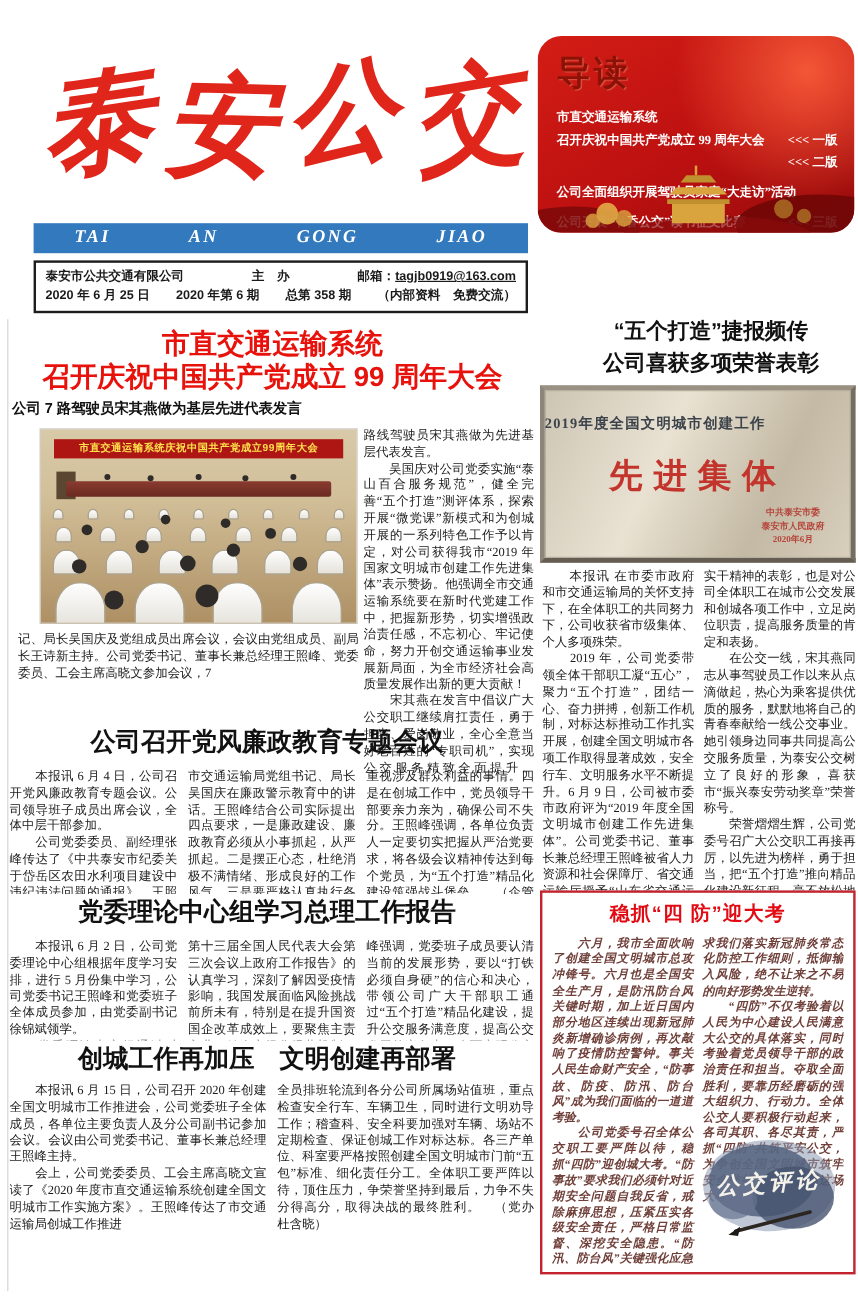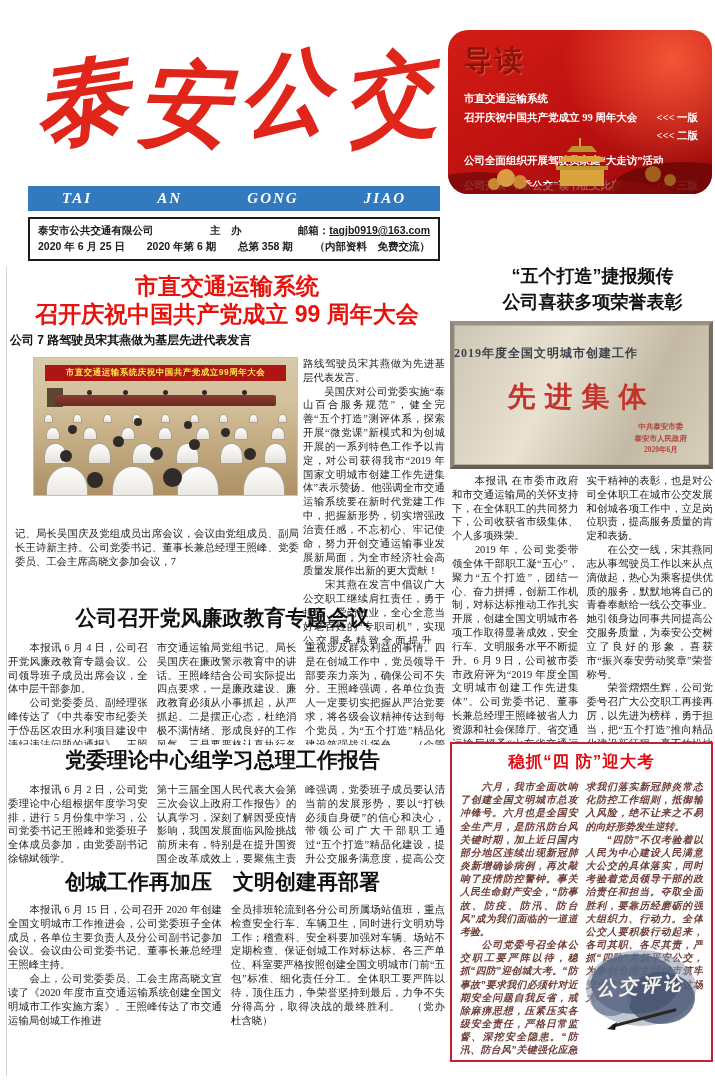--- a/index.html
+++ b/index.html
@@ -42,21 +42,21 @@
   .hl-red { color:#e8120c; font-family:"Liberation Sans",sans-serif; font-weight:bold;
     text-align:center; }
   .hl-black { color:#111; font-family:"Liberation Sans",sans-serif; font-weight:bold;
     text-align:center; }
   #main-headline { left:10px; top:272px; width:434px; }
   #main-headline .l1, #main-headline .l2 { font-size:23px; line-height:1.22; }
   #main-headline .sub { font-size:12px; color:#111; font-family:"Liberation Sans",sans-serif;
     font-weight:bold; margin-top:4px; }
 
   
-  #photo { left:33px; top:357px; width:265px; height:139px; overflow:hidden;
+  #photo { left:33px; top:357px; width:265px; height:163px; overflow:hidden;
     background:linear-gradient(#d8c9a8 0%, #d2c09a 34%, #c7b088 55%, #b2placeholder 100%);
     background:linear-gradient(#d8c9a8 0%, #d2c09a 34%, #c7b088 55%, #ae9064 100%);
     border:1px solid #c9c2b2; }
   .photo-banner { position:absolute; left:4%; top:5%; width:92%; background:#ad1612;
     color:#ffe14d; font-size:8.5px; font-weight:bold; text-align:center;
     padding:2px 0; letter-spacing:0.5px; font-family:"Liberation Sans",sans-serif; }
   .stage-table { position:absolute; left:8%; top:27%; width:84%; height:8%;
     background:linear-gradient(#8a3b30,#6b2a20); border-radius:2px; }
   .podium { position:absolute; left:5%; top:22%; width:6%; height:14%; background:#5b4632; }
   .head { position:absolute; border-radius:50%; background:#2e2b28; }

